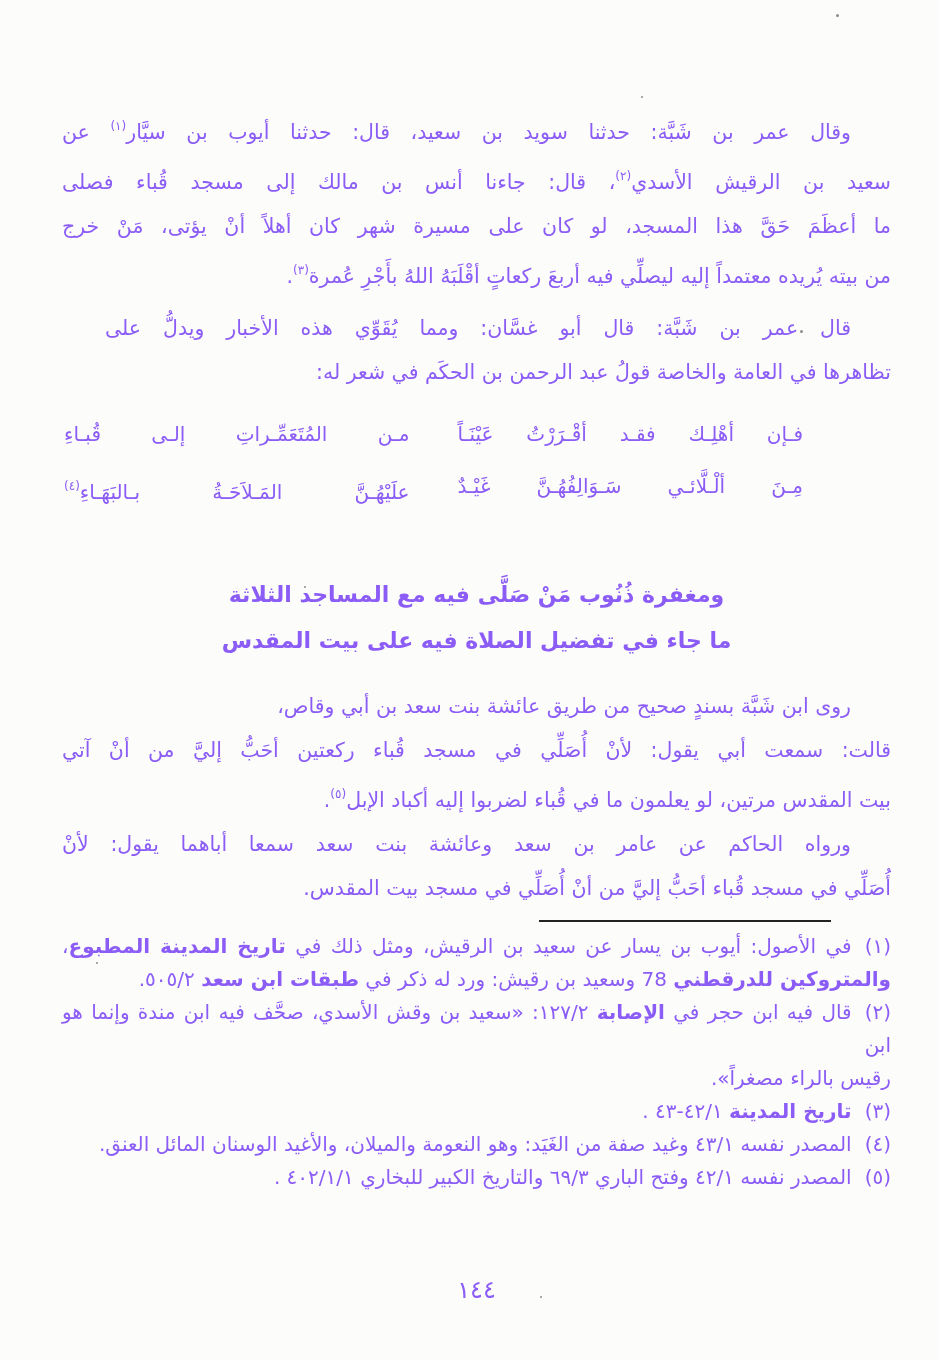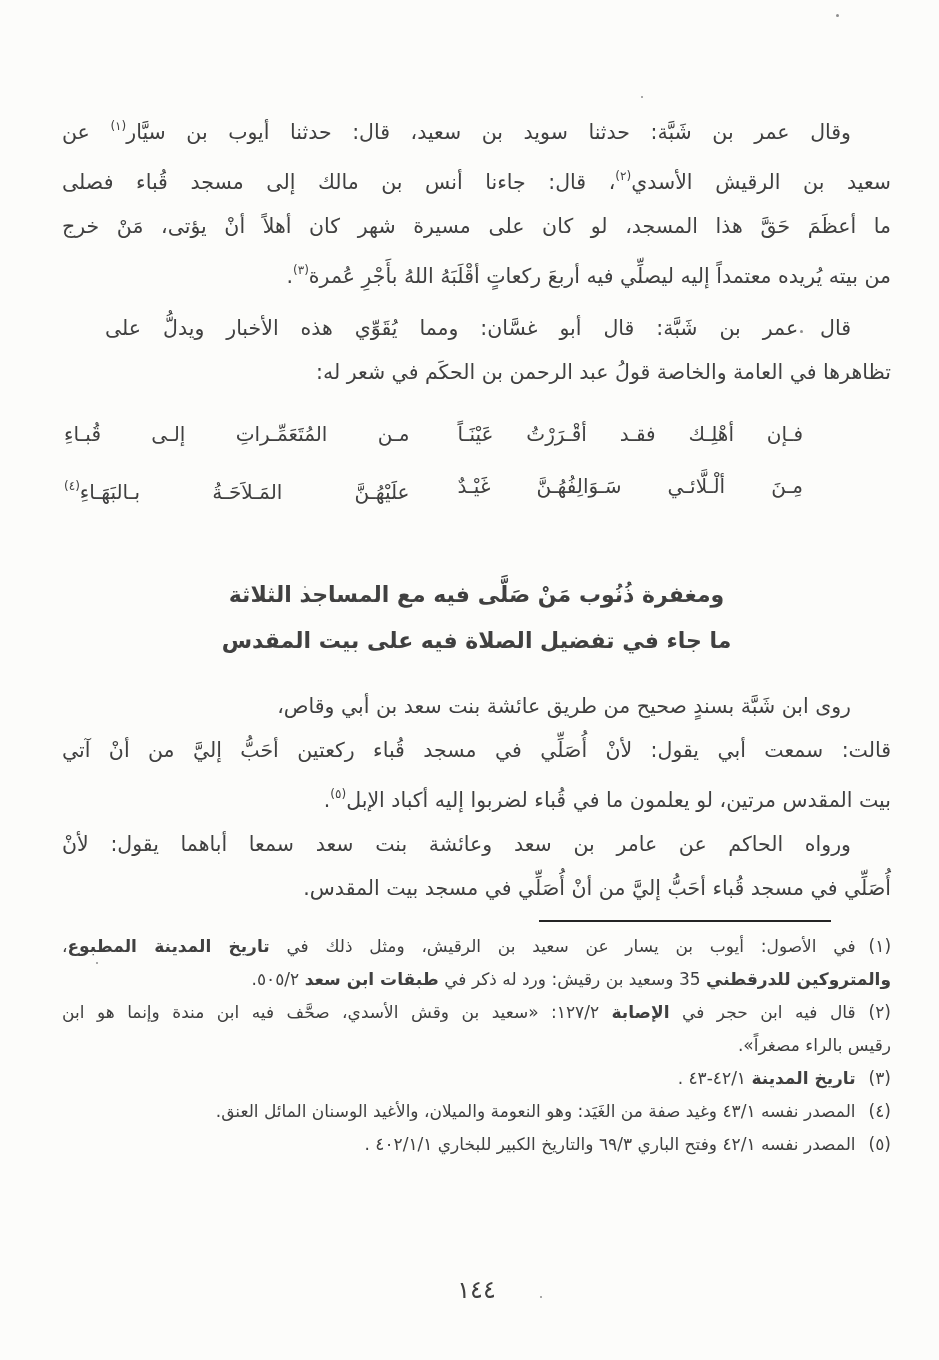--- a/index.html
+++ b/index.html
@@ -1,20 +1,20 @@
 <!DOCTYPE html>
 <html lang="ar"><head>
 <meta charset="utf-8">
 <style>
   html,body { margin:0; padding:0; background:#ffffff; }
   .page {
     position:relative;
     width:939px; height:1360px;
     background:#fcfcfa;
-    color:#404040;
+    color:#8b5cf6;
     font-family:"DejaVu Sans", sans-serif;
     direction:rtl;
     overflow:hidden;
     text-decoration:underline;
   }
   .content { position:absolute; top:0; right:0; left:0; padding:104px 48px 0 62px; }
 
   .para { font-size:20.5px; line-height:44px; font-weight:500; }
   .line { text-align:justify; text-align-last:justify; }
   .line.last { text-align-last:auto; }
@@ -28,21 +28,21 @@
 
   .heading { margin-top:54px; }
   .heading-line { text-align:center; font-weight:bold; font-size:22px; line-height:46px; }
 
   .para-3 { margin-top:20px; }
   .para-2 { margin-top:8px;margin-left:43px; }
 
   .footnote-sep { height:0; border-top:2.5px solid #232323; width:292px;
                   margin:10px 60px 8px auto; }
 
-  .fn { font-size:17px; line-height:33px; }
+  .fn { font-size:20px; line-height:33px; }
   .fn .marker { margin-left:13px; }
   .b { font-weight:bold; }
 
   .page-number { position:absolute; top:1276px; left:0; right:0;
                  text-align:center; font-size:24px; letter-spacing:2px;
                  transform:translateX(7px); }
 
   .speck { position:absolute; background:#8d8d8d; border-radius:50%; }
 </style>
 </head>
@@ -82,21 +82,21 @@
         </div>
         <div class="para para-4">
           <div class="line indent"><span>ورواه الحاكم عن عامر بن سعد وعائشة بنت سعد سمعا أباهما يقول: لأنْ</span></div>
           <div class="line last"><span>أُصَلِّي في مسجد قُباء أحَبُّ إليَّ من أنْ أُصَلِّي في مسجد بيت المقدس.</span></div>
         </div>
       </div>
     <div class="footnote-sep"></div>
     <div id="footnotes-root">
         <div class="fn">
           <div class="line"><span class="marker">(١)</span><span>في الأصول: أيوب بن يسار عن سعيد بن الرقيش، ومثل ذلك في </span><span class="b">تاريخ المدينة المطبوع</span><span>،</span></div>
-          <div class="line last"><span class="b">والمتروكين للدرقطني</span><span> 35 وسعيد بن رقيش: ورد له ذكر في </span><span class="b">طبقات ابن سعد</span><span> ٥٠٥/٢.</span></div>
+          <div class="line last"><span class="b">والمتروكين للدرقطني</span><span> 78 وسعيد بن رقيش: ورد له ذكر في </span><span class="b">طبقات ابن سعد</span><span> ٥٠٥/٢.</span></div>
         </div>
         <div class="fn">
           <div class="line"><span class="marker">(٢)</span><span>قال فيه ابن حجر في </span><span class="b">الإصابة</span><span> ١٢٧/٢: «سعيد بن وقش الأسدي، صحَّف فيه ابن مندة وإنما هو ابن</span></div>
           <div class="line last"><span>رقيس بالراء مصغراً».</span></div>
         </div>
         <div class="fn">
           <div class="line last"><span class="marker">(٣)</span><span class="b">تاريخ المدينة</span><span> ‭٤٣-٤٢/١‬ .</span></div>
         </div>
         <div class="fn">
           <div class="line last"><span class="marker">(٤)</span><span>المصدر نفسه ٤٣/١ وغيد صفة من الغَيَد: وهو النعومة والميلان، والأغيد الوسنان المائل العنق.</span></div>

